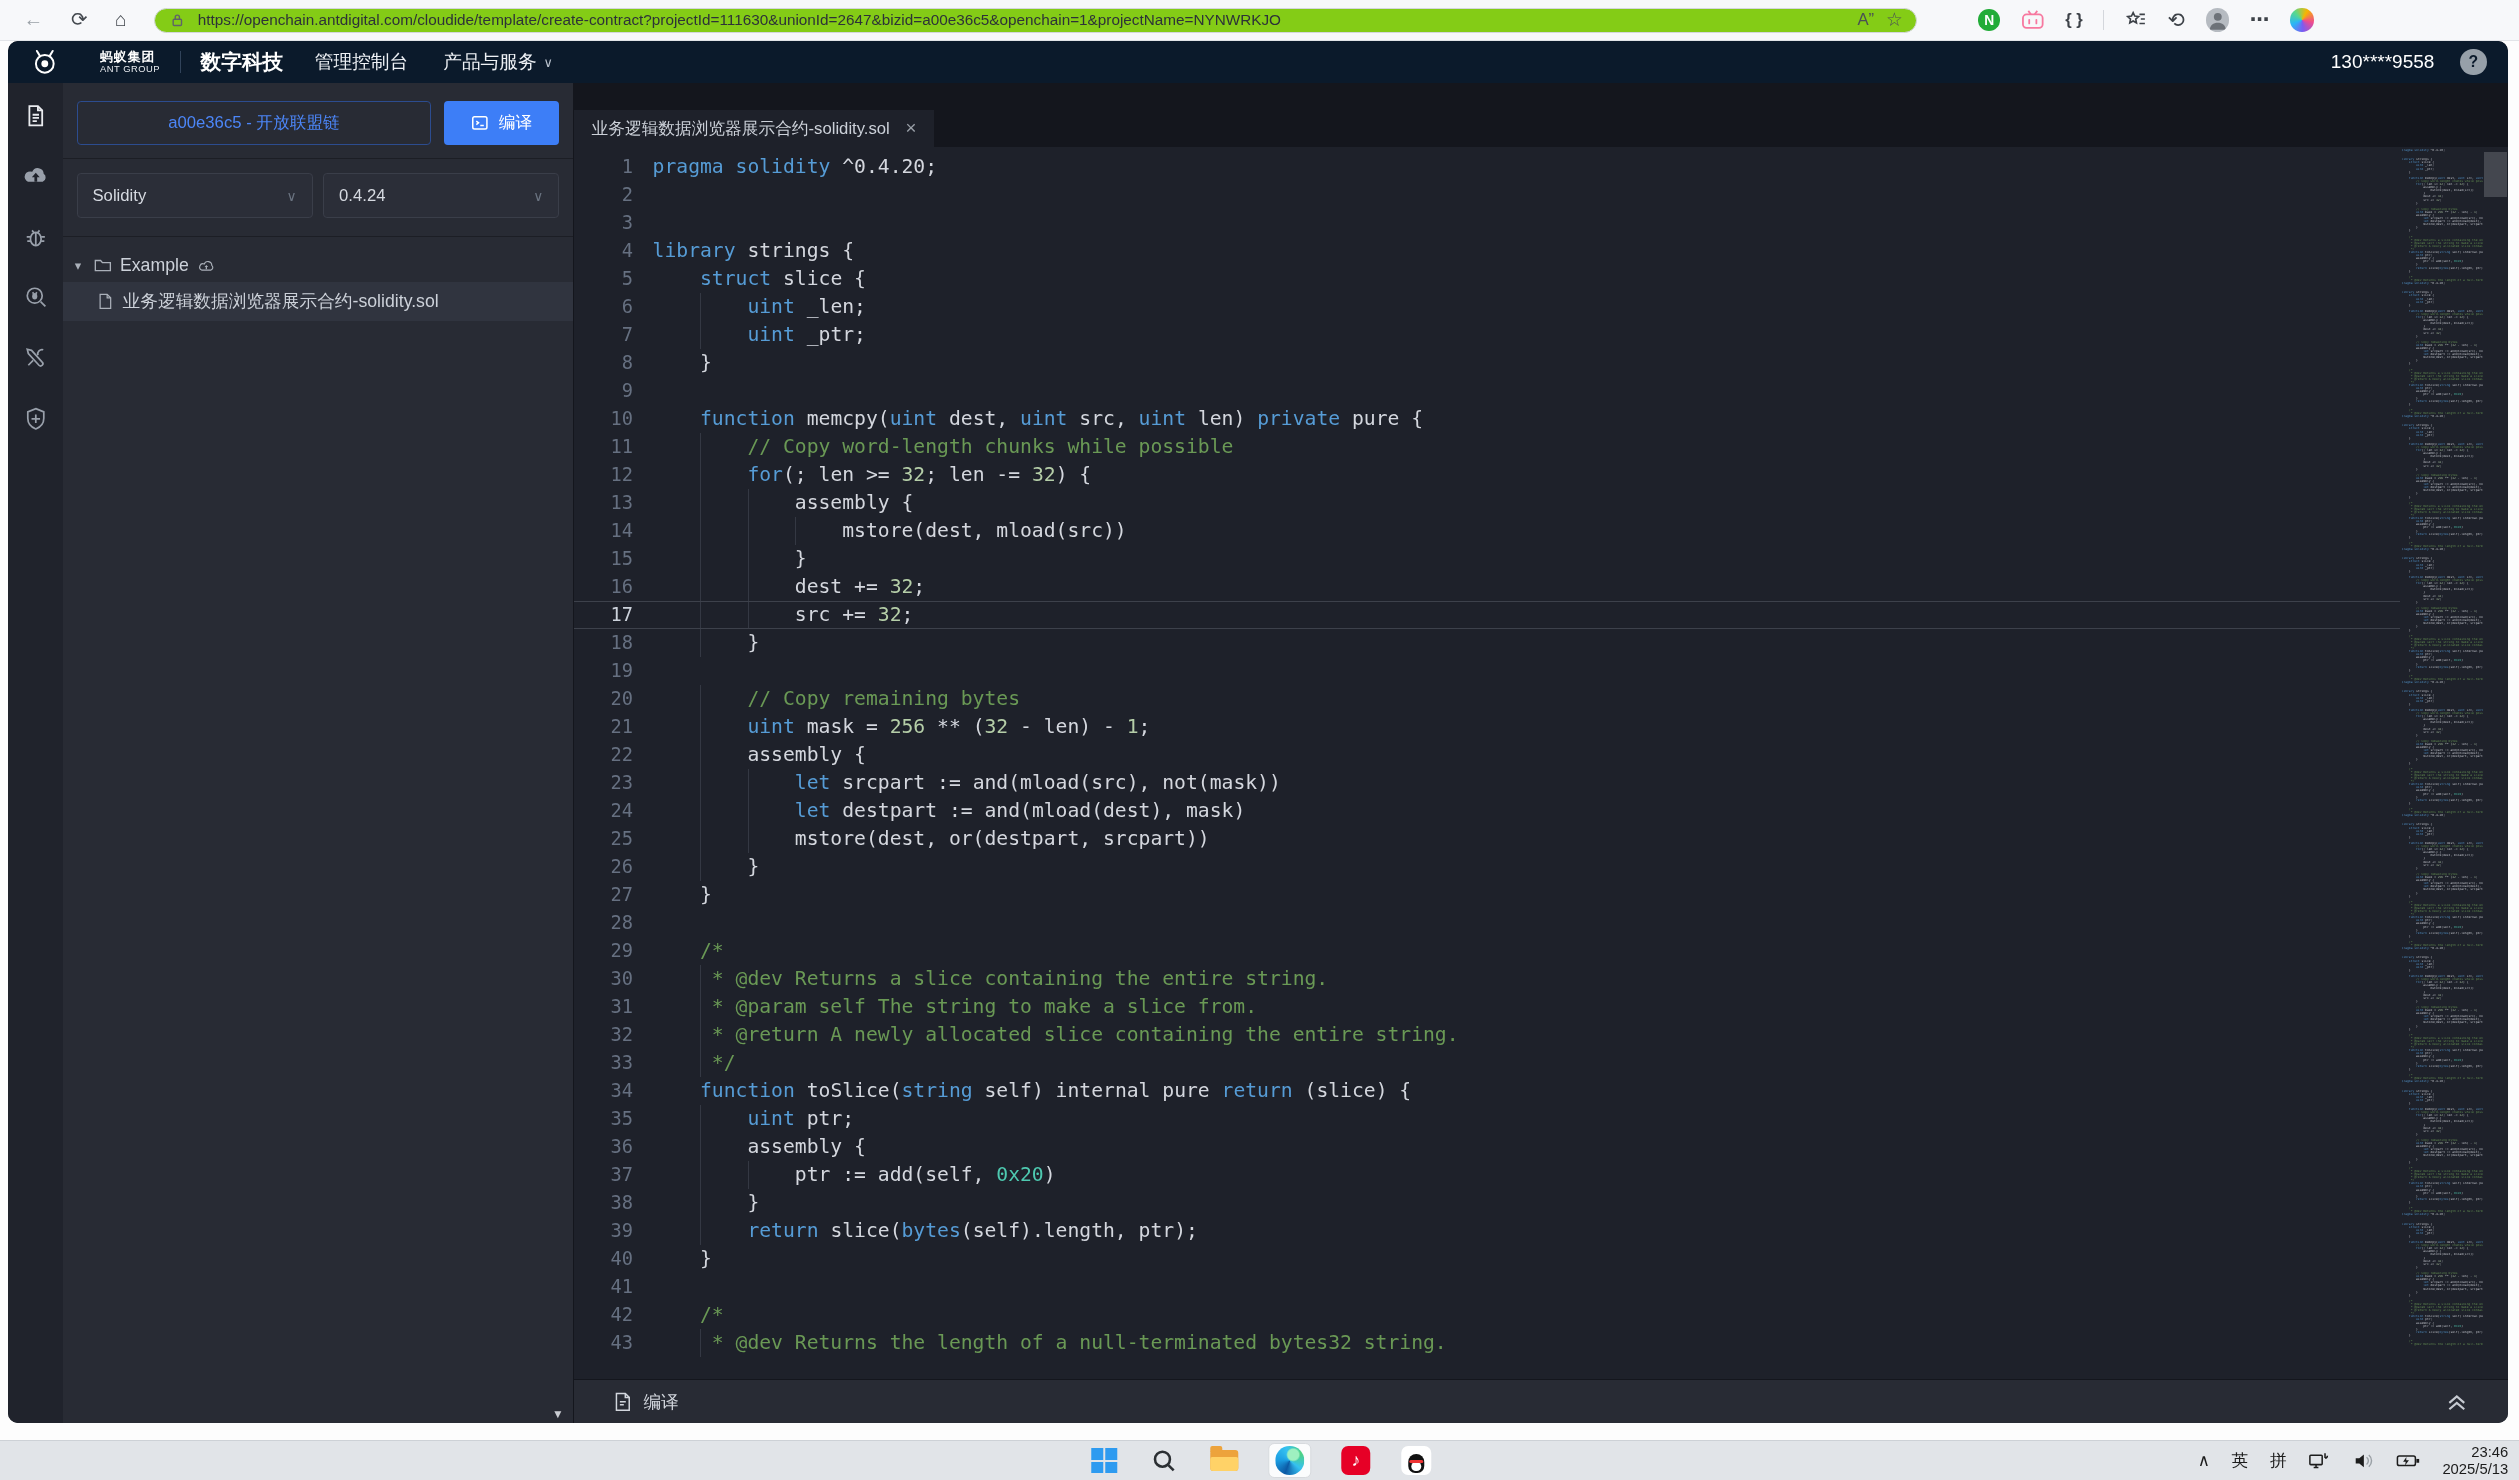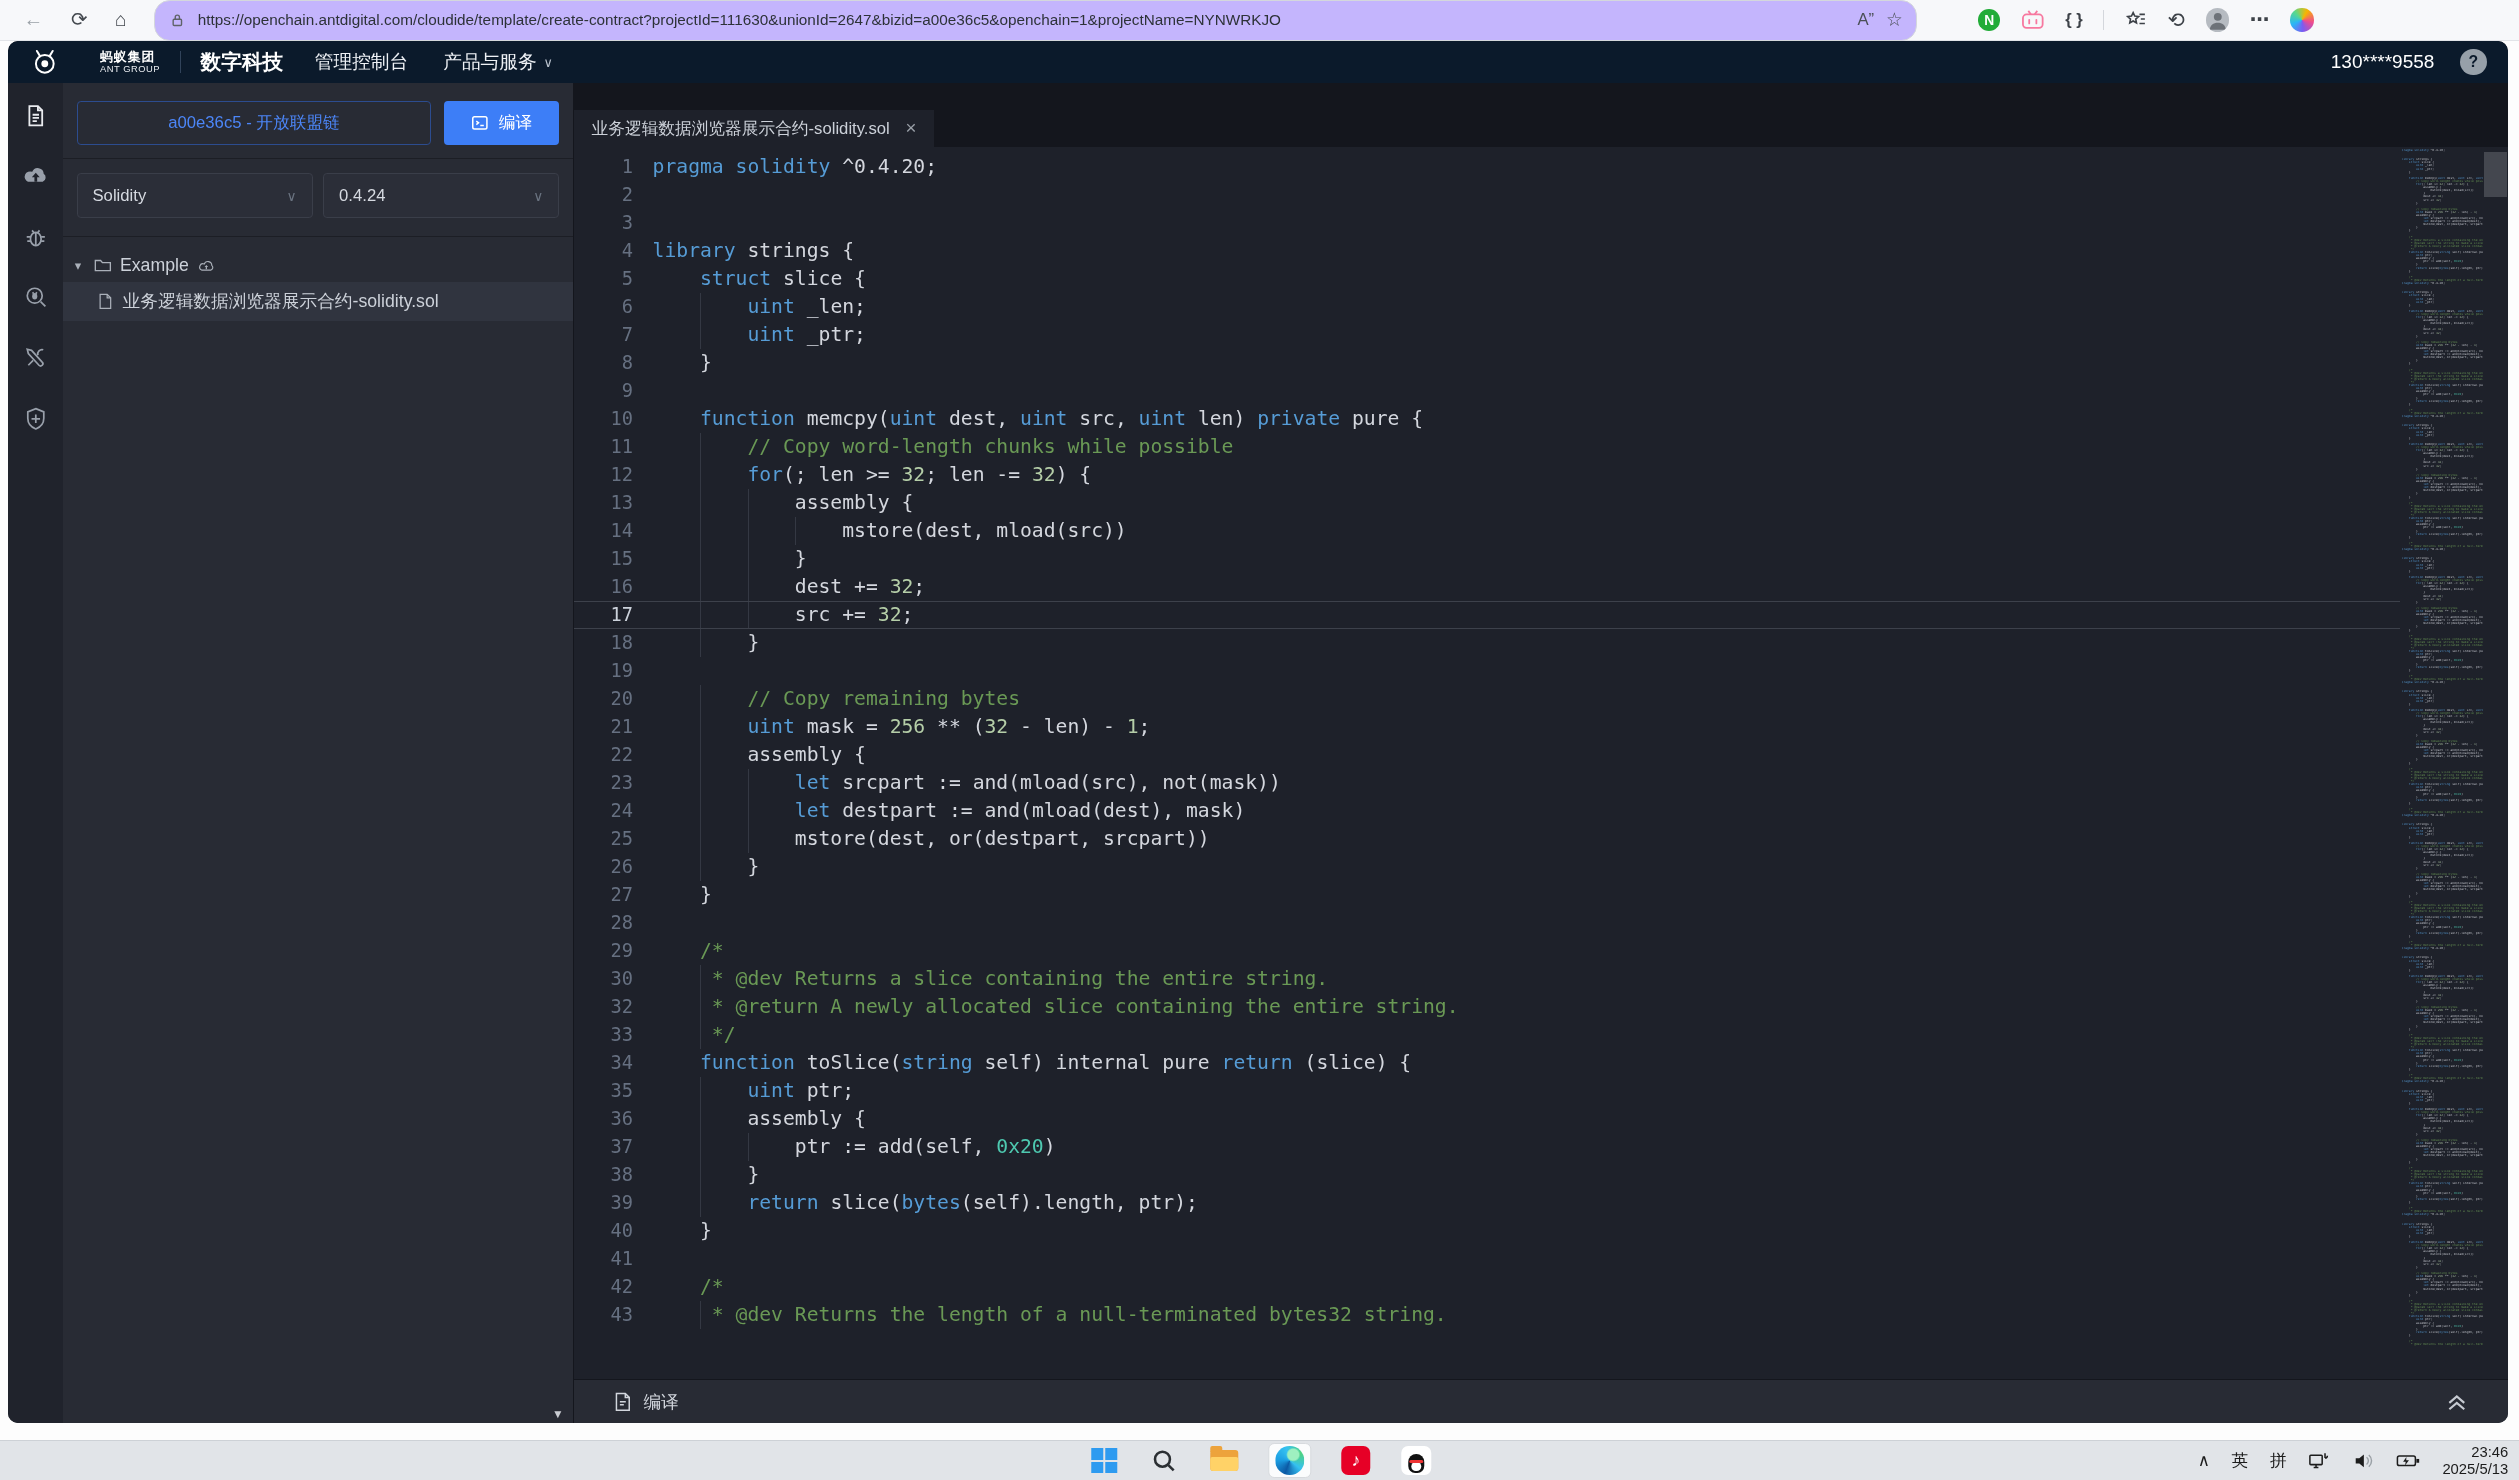--- a/index.html
+++ b/index.html
@@ -4,21 +4,21 @@
 <style>
   * { margin:0; padding:0; box-sizing:border-box; }
   html,body { width:2520px; height:1481px; overflow:hidden; background:#fdfdfd;
     font-family:"Liberation Sans","DejaVu Sans",sans-serif; }
 
   
   .browser-bar{height:41px;display:flex;align-items:center;background:#f7f8fa;
     border-bottom:1px solid #e2e4e8;padding:0 15.8px 0 23.6px;}
   .bicon{font-size:19.7px;color:#43484e;margin-right:27.6px;cursor:default;line-height:1;}
   .bicon.back{color:#9aa0a6;}
-  .url-pill{flex:1;max-width:1763px;height:41px;background:#c4b5fd;border:1px solid #d4d7dc;
+  .url-pill{flex:1;max-width:1763px;height:25px;background:#84cc16;border:1px solid #d4d7dc;
     border-radius:15.8px;display:flex;align-items:center;padding:0 13.8px;gap:11.8px;}
   .url-text{flex:1;font-size:15.3px;color:#2d3238;white-space:nowrap;overflow:hidden;}
   .pill-ic{font-size:16.7px;color:#4a4f55;line-height:1;}
   .ext-group{display:flex;align-items:center;gap:20.7px;margin-left:61px;color:#3d4248;}
   .ext-n{width:21.7px;height:21.7px;border-radius:50%;background:#22ac38;color:#fff;font-size:13.8px;
     font-weight:bold;display:flex;align-items:center;justify-content:center;}
   .ext-txt{font-size:16.7px;font-weight:bold;color:#3d4248;line-height:1;}
   .vdiv{width:1px;height:19.7px;background:#d4d7dc;}
   .avatar-wrap{width:23.6px;height:23.6px;border-radius:50%;background:#b6bbc1;display:flex;
     align-items:center;justify-content:center;overflow:hidden;}
@@ -301,20 +301,21 @@
               <div class="crow"><span class="ln">21</span><span class="lc"><i class="ig" style="left: 47px;"></i><span class="tk-t">        </span><span class="tk-k">uint</span><span class="tk-t"> mask = </span><span class="tk-n">256</span><span class="tk-t"> ** (</span><span class="tk-n">32</span><span class="tk-t"> - len) - </span><span class="tk-n">1</span><span class="tk-t">;</span></span></div>
               <div class="crow"><span class="ln">22</span><span class="lc"><i class="ig" style="left: 47px;"></i><span class="tk-t">        assembly {</span></span></div>
               <div class="crow"><span class="ln">23</span><span class="lc"><i class="ig" style="left: 47px;"></i><i class="ig" style="left: 95px;"></i><span class="tk-t">            </span><span class="tk-k">let</span><span class="tk-t"> srcpart := and(mload(src), not(mask))</span></span></div>
               <div class="crow"><span class="ln">24</span><span class="lc"><i class="ig" style="left: 47px;"></i><i class="ig" style="left: 95px;"></i><span class="tk-t">            </span><span class="tk-k">let</span><span class="tk-t"> destpart := and(mload(dest), mask)</span></span></div>
               <div class="crow"><span class="ln">25</span><span class="lc"><i class="ig" style="left: 47px;"></i><i class="ig" style="left: 95px;"></i><span class="tk-t">            mstore(dest, or(destpart, srcpart))</span></span></div>
               <div class="crow"><span class="ln">26</span><span class="lc"><i class="ig" style="left: 47px;"></i><span class="tk-t">        }</span></span></div>
               <div class="crow"><span class="ln">27</span><span class="lc"><span class="tk-t">    }</span></span></div>
               <div class="crow"><span class="ln">28</span><span class="lc"></span></div>
               <div class="crow"><span class="ln">29</span><span class="lc"><span class="tk-t">    </span><span class="tk-c">/*</span></span></div>
               <div class="crow"><span class="ln">30</span><span class="lc"><i class="ig" style="left: 47px;"></i><span class="tk-t">     </span><span class="tk-c">* @dev Returns a slice containing the entire string.</span></span></div>
+              <div class="crow"><span class="ln">31</span><span class="lc"><i class="ig" style="left: 47px;"></i><span class="tk-t">     </span><span class="tk-c">* @param self The string to make a slice from.</span></span></div>
               <div class="crow"><span class="ln">32</span><span class="lc"><i class="ig" style="left: 47px;"></i><span class="tk-t">     </span><span class="tk-c">* @return A newly allocated slice containing the entire string.</span></span></div>
               <div class="crow"><span class="ln">33</span><span class="lc"><i class="ig" style="left: 47px;"></i><span class="tk-t">     </span><span class="tk-c">*/</span></span></div>
               <div class="crow"><span class="ln">34</span><span class="lc"><span class="tk-t">    </span><span class="tk-k">function</span><span class="tk-t"> toSlice(</span><span class="tk-k">string</span><span class="tk-t"> self) internal pure </span><span class="tk-k">return</span><span class="tk-t"> (slice) {</span></span></div>
               <div class="crow"><span class="ln">35</span><span class="lc"><i class="ig" style="left: 47px;"></i><span class="tk-t">        </span><span class="tk-k">uint</span><span class="tk-t"> ptr;</span></span></div>
               <div class="crow"><span class="ln">36</span><span class="lc"><i class="ig" style="left: 47px;"></i><span class="tk-t">        assembly {</span></span></div>
               <div class="crow"><span class="ln">37</span><span class="lc"><i class="ig" style="left: 47px;"></i><i class="ig" style="left: 95px;"></i><span class="tk-t">            ptr := add(self, </span><span class="tk-h">0x20</span><span class="tk-t">)</span></span></div>
               <div class="crow"><span class="ln">38</span><span class="lc"><i class="ig" style="left: 47px;"></i><span class="tk-t">        }</span></span></div>
               <div class="crow"><span class="ln">39</span><span class="lc"><i class="ig" style="left: 47px;"></i><span class="tk-t">        </span><span class="tk-k">return</span><span class="tk-t"> slice(</span><span class="tk-k">bytes</span><span class="tk-t">(self).length, ptr);</span></span></div>
               <div class="crow"><span class="ln">40</span><span class="lc"><span class="tk-t">    }</span></span></div>
               <div class="crow"><span class="ln">41</span><span class="lc"></span></div>

